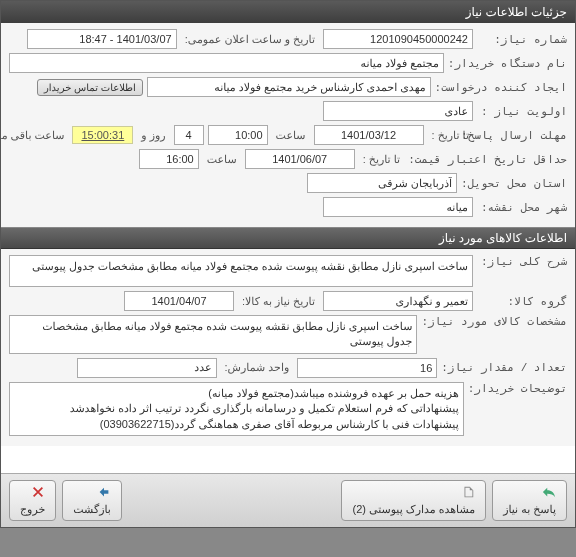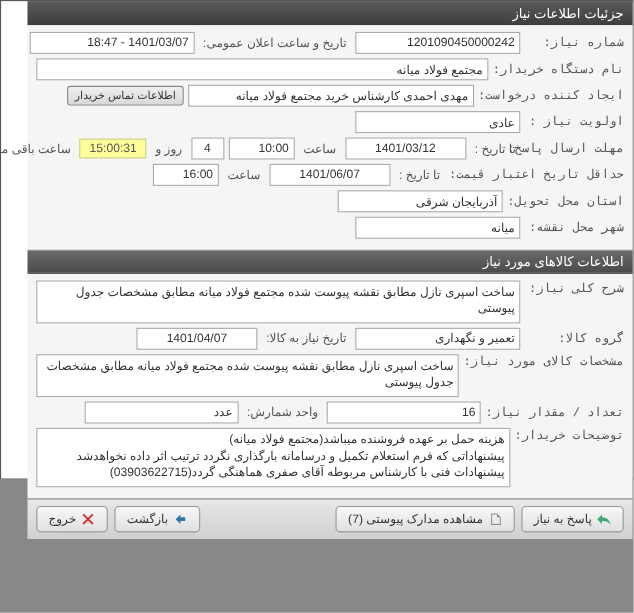--- a/index.html
+++ b/index.html
@@ -8,24 +8,23 @@
   font-size: 11px;
   background: #888;
   direction: rtl;
   width: 576px;
   height: 557px;
   overflow: hidden;
 }
 .window {
   background: #fff;
   border: 1px solid #555;
-  height: 436px;
+  height: 528px;
   display: flex;
   flex-direction: column;
-  padding-left: 24px;
 }
 .titlebar {
   background: linear-gradient(#5a5a5a, #3d3d3d);
   color: #fff;
   padding: 4px 8px;
   font-size: 12px;
   text-align: right;
 }
 .section-header {
   background: linear-gradient(#6a6a6a, #4a4a4a);
@@ -91,41 +90,43 @@
   color: #333;
   cursor: pointer;
   margin-left: 28px;
 }
 .timer {
   background: #ffff99;
   border: 1px solid #cc9;
   padding: 2px 8px;
   font-size: 11px;
   color: #555;
+  text-decoration: underline;
 }
 .footer {
   background: linear-gradient(#e8e8e8, #d0d0d0);
   border-top: 1px solid #aaa;
   padding: 6px 8px;
   display: flex;
   gap: 6px;
   align-items: center;
   margin-top: auto;
 }
 .btn {
   background: linear-gradient(#f8f8f8, #e0e0e0);
   border: 1px solid #999;
   border-radius: 4px;
   padding: 4px 10px;
   font-size: 11px;
   color: #333;
   cursor: pointer;
   display: flex;
-  align-items: center;
+  align-items: flex-start;
   gap: 4px;
+  flex-direction: column;
 }
 .icon { width: 14px; height: 14px; display: inline-block; }
 .spacer { flex: 1; }
 </style>
 </head>
 <body>
 
 <div class="window">
   <div class="titlebar">
     <span>جزئیات اطلاعات نیاز</span>
@@ -227,21 +228,21 @@
     <button class="btn">
       <svg class="icon" viewBox="0 0 16 16">
           <path fill="#4a7" d="M6 3L1 8l5 5V10c4 0 7 1 9 4-1-5-4-8-9-8V3z"></path>
         </svg>
       <span>پاسخ به نیاز</span>
     </button>
     <button class="btn">
       <svg class="icon" viewBox="0 0 16 16">
           <path fill="#888" d="M10 2l4 4v8H4V2h6zm0 1H5v10h8V6h-3V3z"></path>
         </svg>
-      <span>مشاهده مدارک پیوستی (7)</span>
+      <span>مشاهده مدارک پیوستی (2)</span>
     </button>
     <div class="spacer"></div>
     <button class="btn">
       <svg class="icon" viewBox="0 0 16 16">
           <path fill="#37a" d="M8 3l-5 5 5 5V10h5V6H8V3z"></path>
         </svg>
       <span>بازگشت</span>
     </button>
     <button class="btn">
       <svg class="icon" viewBox="0 0 16 16">

